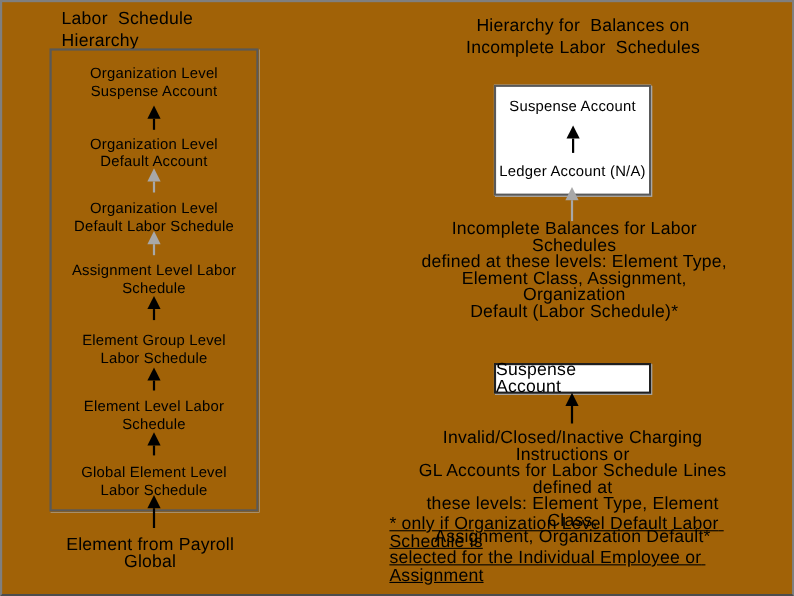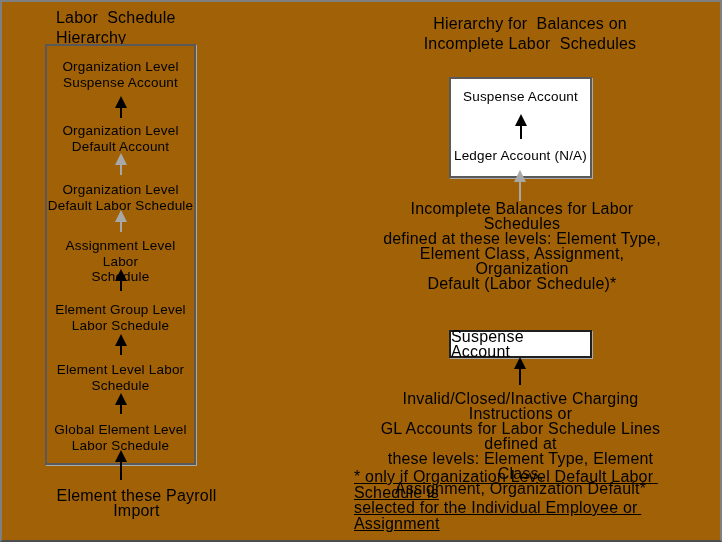--- a/index.html
+++ b/index.html
@@ -33,21 +33,21 @@
     font-size: 16px;
     line-height: 15px;
     letter-spacing: 0.2px;
   }
   .center { text-align: center; }
 
   
   .left-box {
     position: absolute;
     left: 43px; top: 42px;
-    width: 151px; height: 421px;
+    width: 190px; height: 421px;
     box-sizing: border-box;
     border: 2px solid var(--box-border-gray, #595959);
     box-shadow: 1px 1px 0 0 #ababab;
     overflow: visible;
   }
   .node {
     position: absolute;
     left: 0; width: 100%;
     text-align: center;
     font-size: 13.5px;
@@ -148,21 +148,21 @@
 
     <div class="node" style="top:376px">Global Element Level
 Labor Schedule</div>
 
     <div class="arrow centered black" style="top:404px; height:30px; z-index:2">
       <span class="head"></span>
       <span class="tail"></span>
     </div>
   </div>
 
-  <div class="txt body-txt center" style="left:43px; top:486px; width:183px;">Element these Payroll Import</div>
+  <div class="txt body-txt center" style="left:43px; top:486px; width:183px;">Element from Payroll Global</div>
 
   <div class="txt title center" style="left:368px; top:12px; width:320px;text-align:center;">Hierarchy for  Balances on
 Incomplete Labor  Schedules</div>
 
   <div class="rbox" style="left:447px; top:75px; width:143px; height:101px;">
     <div class="node" style="top:10px">Suspense Account</div>
     <div class="arrow centered black" style="top:35px; height:25px">
       <span class="head"></span>
       <span class="tail"></span>
     </div>

